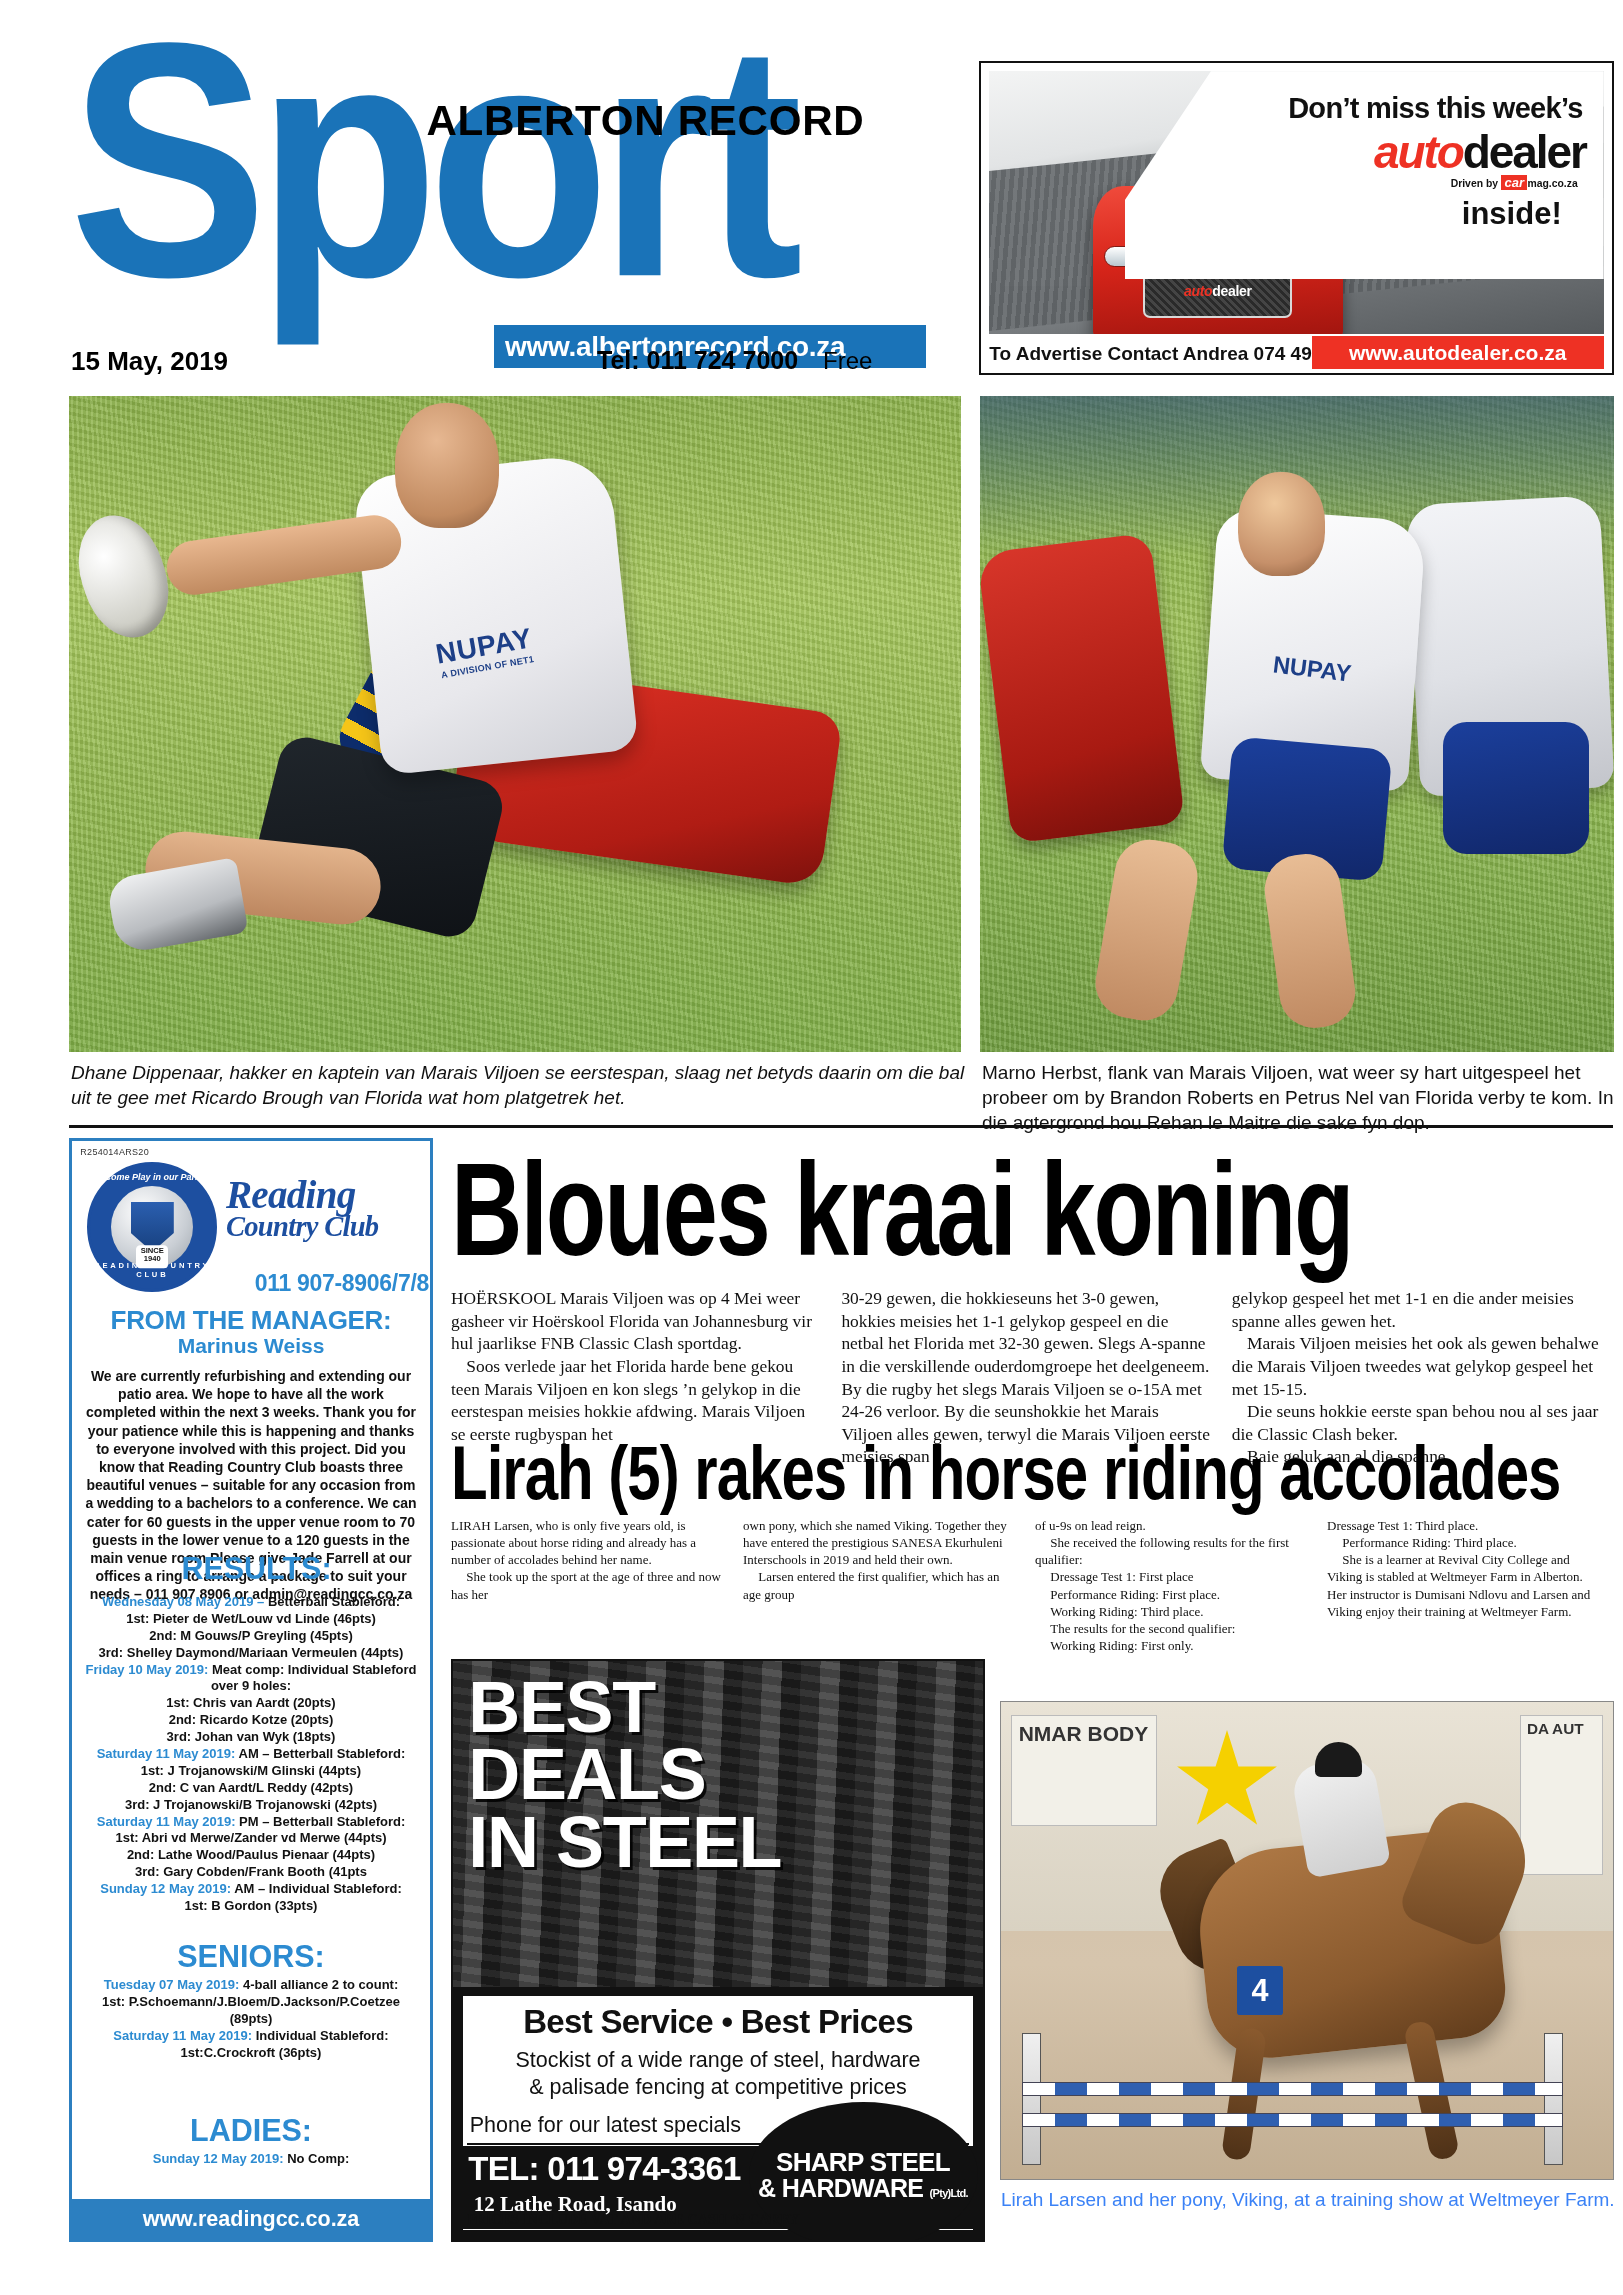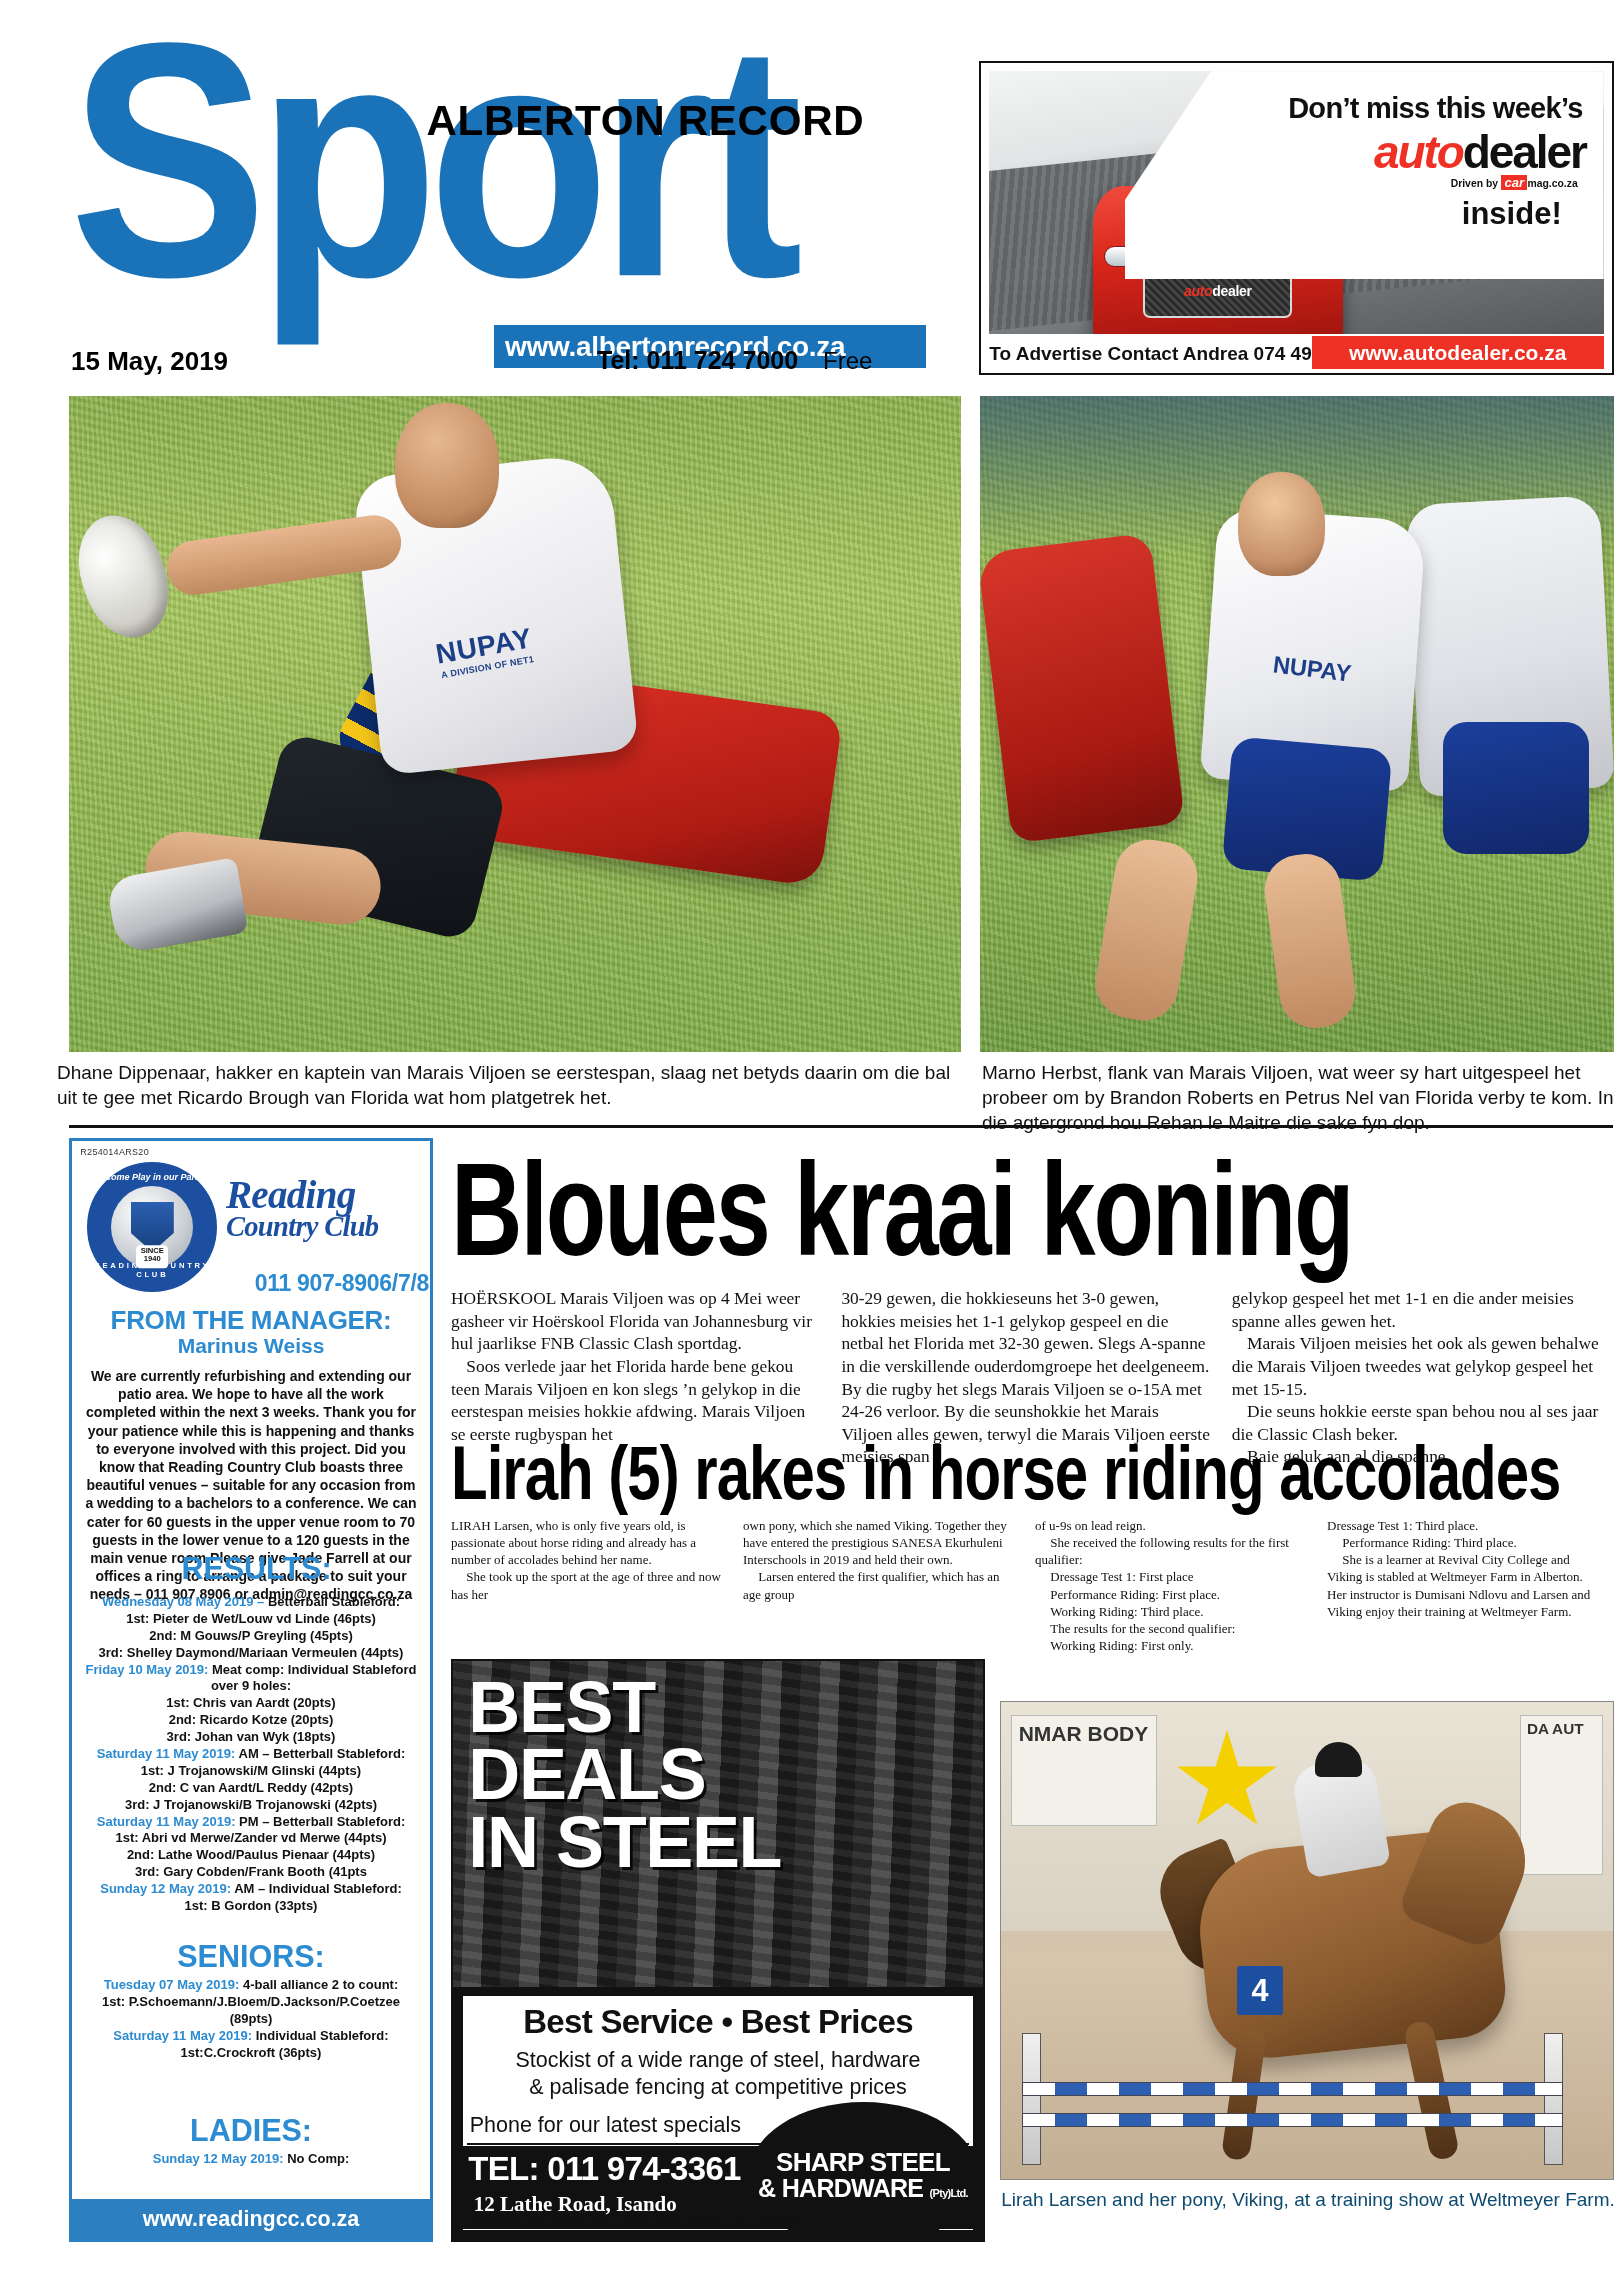--- a/index.html
+++ b/index.html
@@ -219,21 +219,21 @@
   .pr-blur-top {
     position:absolute; left:0; right:0; top:0; height:160px;
     background: linear-gradient(180deg, rgba(40,70,130,.55), rgba(110,150,90,0));
   }
 
   
   .cap {
     position:absolute; font-size:19px; line-height:1.32; color:#111;
     font-family:"Liberation Sans", sans-serif;
   }
-  .cap-left  { left:57px; top:1060px; width:895px; }
+  .cap-left  { left:71px; top:1060px; width:895px;font-style:italic; }
   .cap-right { left:982px; top:1060px; width:635px; }
 
   
   .rule { position:absolute; background:#111; }
   .rule-h1 { left:69px; top:1125px; width:1544px; height:2.8px; }
 
   
   .rcc {
     position:absolute; left:69px; top:1138px; width:364px; height:1104px;
     border:3.5px solid #2c7fc0; background:#fff;
@@ -477,21 +477,21 @@
   }
   .hp-standard.s1 { left:0; }
   .hp-standard.s2 { right:0; }
   .hp-num {
     position:absolute; left:236px; top:264px; width:46px; height:49px;
     background:#1d4fa0; color:#fff; font-size:30.5px; font-weight:bold;
     display:flex; align-items:center; justify-content:center; border-radius:2.8px;
   }
   .cap-horse {
     position:absolute; left:1001px; top:2187px; width:614px;
-    font-size:19px; line-height:1.32; color:#0c4a6e;text-align:center;
+    font-size:19px; line-height:1.32; color:#3b82f6;
   }
 </style>
 </head>
 <body>
 
 <div class="page">
 
   <div class="masthead">
     <div class="mast-sport-wrap">
       <div class="mast-sport">Sport</div>

